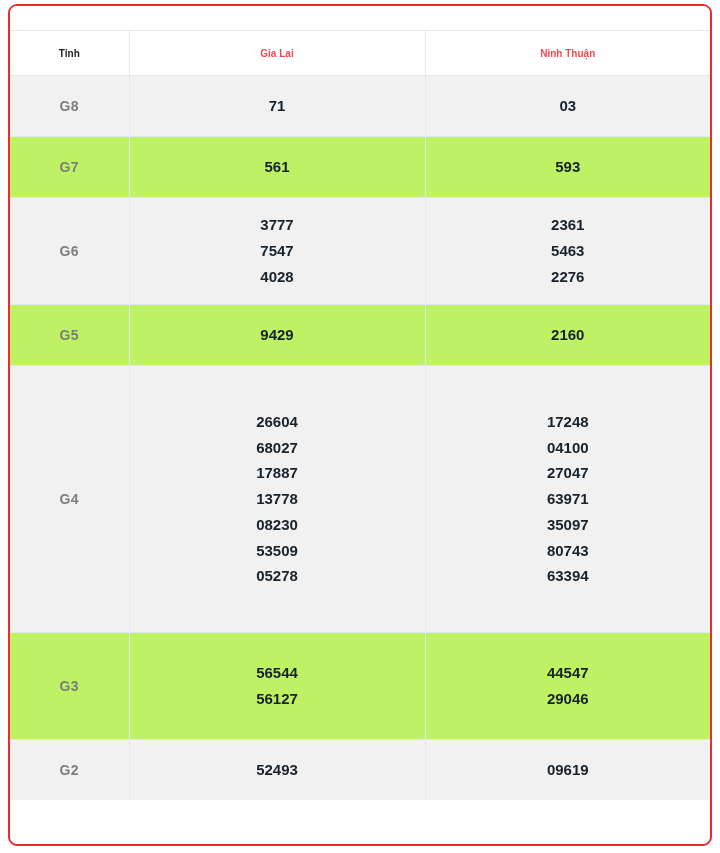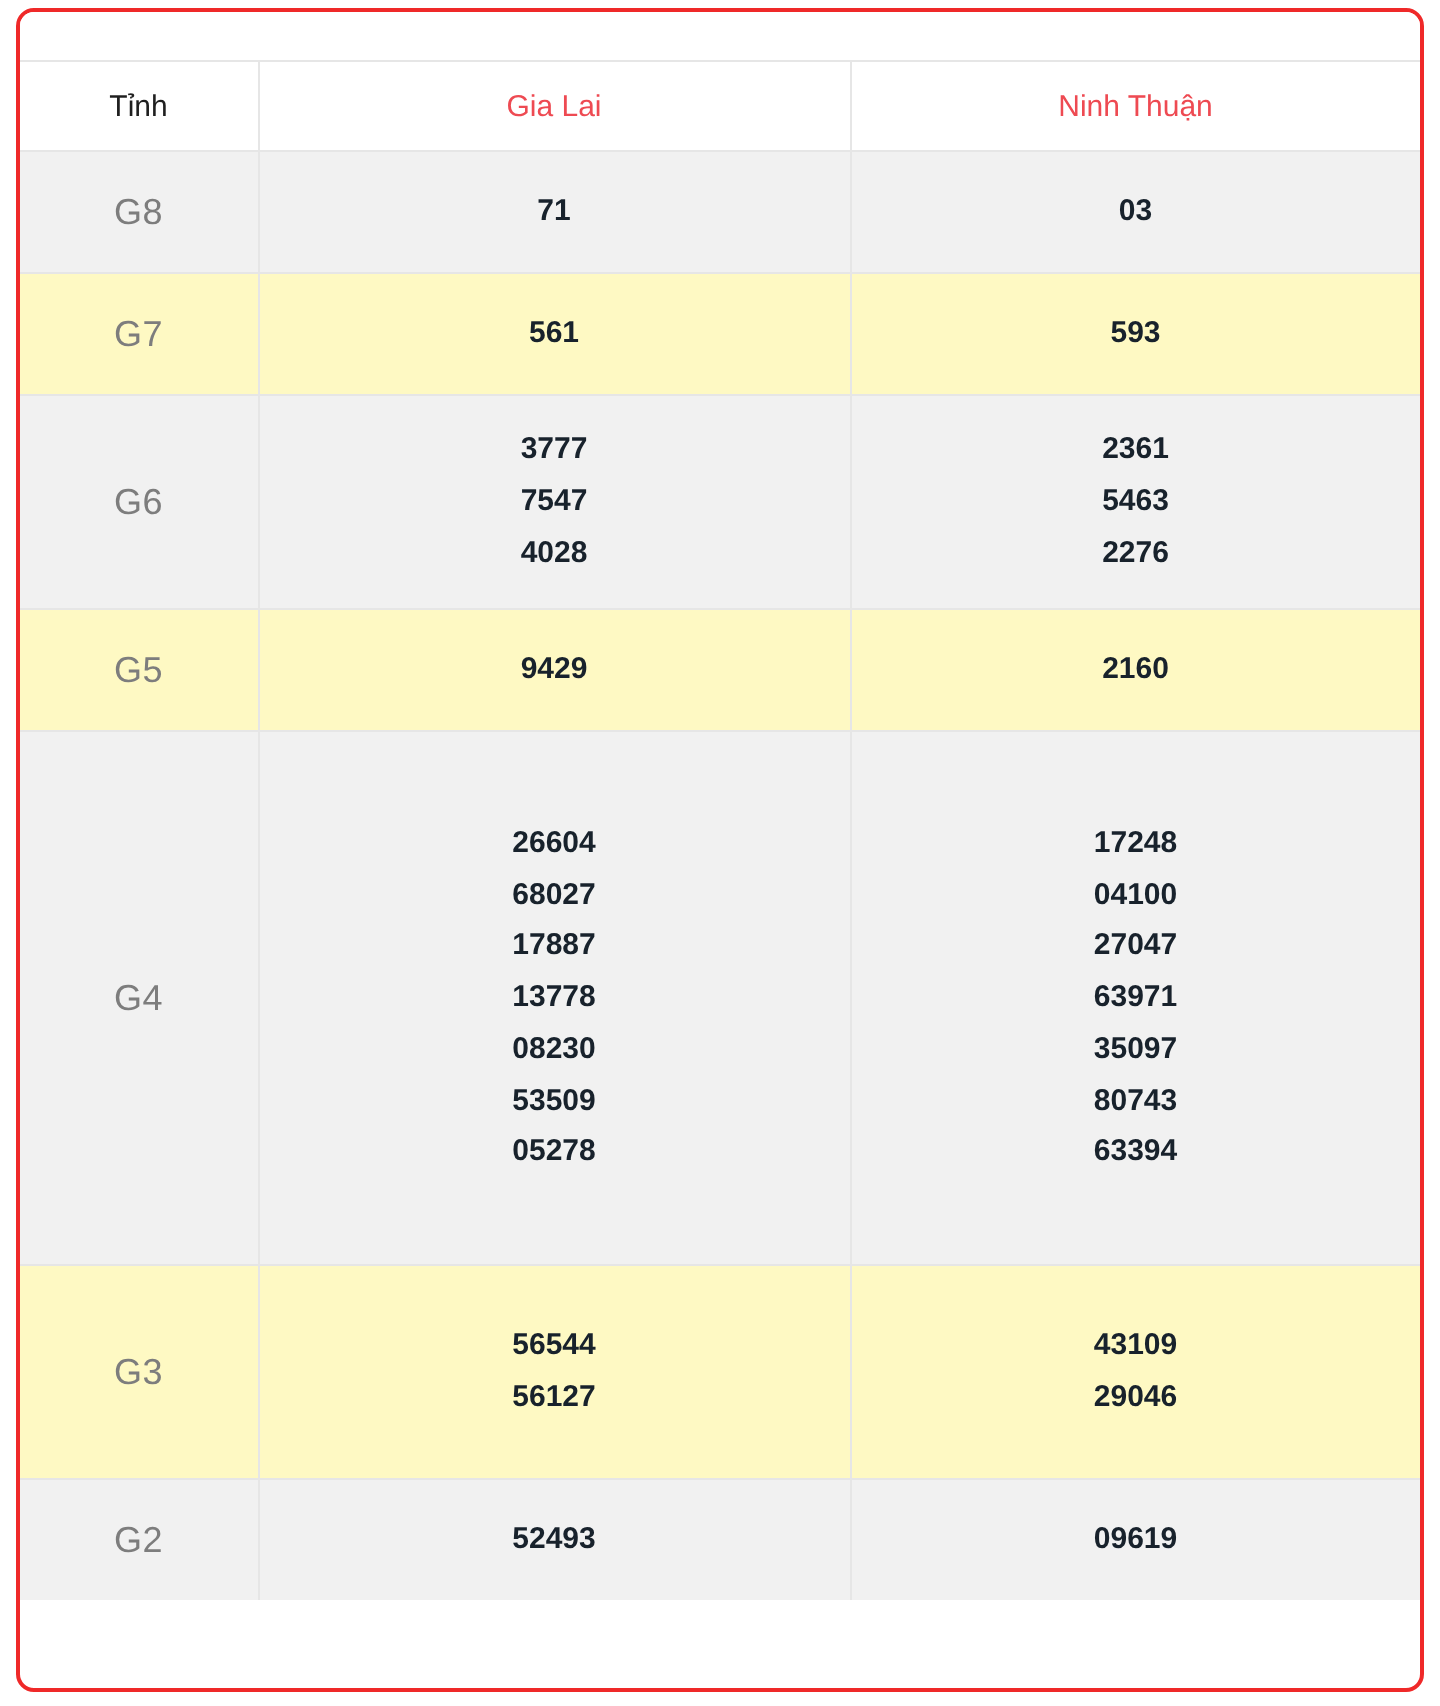--- a/index.html
+++ b/index.html
@@ -70,44 +70,44 @@
     padding: 0;
   }
   table.results th:first-child,
   table.results td:first-child {
     border-left: none;
   }
 
   thead th {
     background: #ffffff;
     height: 44px;
-    font-size: 15px;
-    font-weight: normal;
+    font-size: 10px;
+    font-weight: bold;
   }
   th.th-tinh { color: #1f1f1f; }
   th.th-prov { color: #ee4a52; margin-top: 32px; }
 
   tbody td.lbl {
-    font-size: 18px;
-    font-weight: normal;
+    font-size: 14px;
+    font-weight: bold;
     color: #7d7d7d;
     letter-spacing: 0.3px;
   }
   tbody td.nums {
     font-size: 15px;
     font-weight: bold;
     color: #18222c;
     line-height: 1.72;
     padding: 7px 0;
   }
   tbody td.nums .n { display: block; }
 
   
   tbody tr.shade > td { background: #f1f1f1; }
-  tbody tr.plain > td { background: #fef9c3; }
+  tbody tr.plain > td { background: #bef264; }
 
   
   tr.h1 td { height: 46px; }
   tr.h2 td { height: 92px; }
   tr.h3 td { height: 92px; }
   tr.h7 td { height: 252px; }
 </style>
 </head>
 <body>
 
@@ -191,21 +191,21 @@
             <span class="n">63394</span>
           </td>
         </tr>
         <tr class="plain h2">
           <td class="lbl">G3</td>
           <td class="nums">
             <span class="n">56544</span>
             <span class="n">56127</span>
           </td>
           <td class="nums">
-            <span class="n">43109</span>
+            <span class="n">44547</span>
             <span class="n">29046</span>
           </td>
         </tr>
         <tr class="shade h1">
           <td class="lbl">G2</td>
           <td class="nums">
             <span class="n">52493</span>
           </td>
           <td class="nums">
             <span class="n">09619</span>

